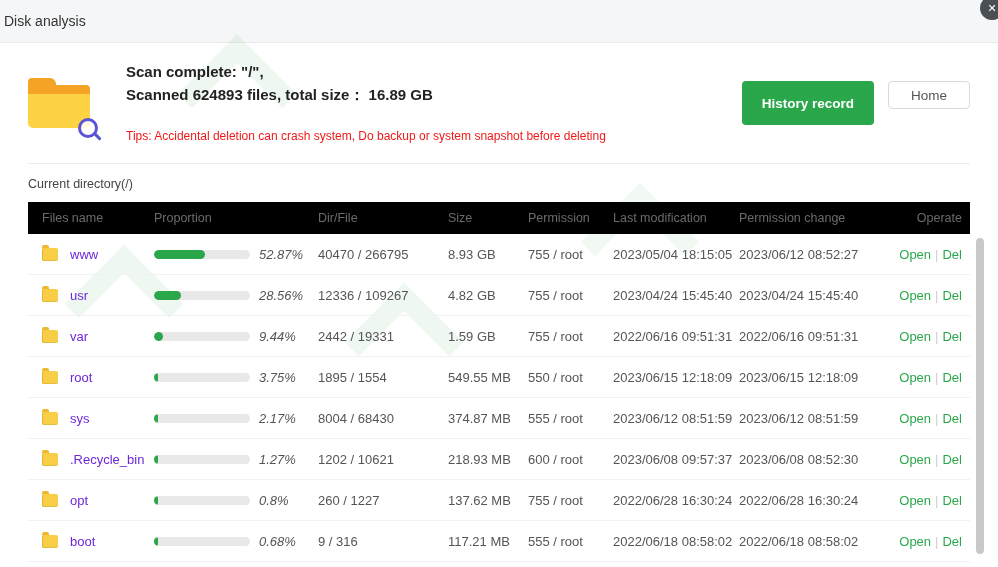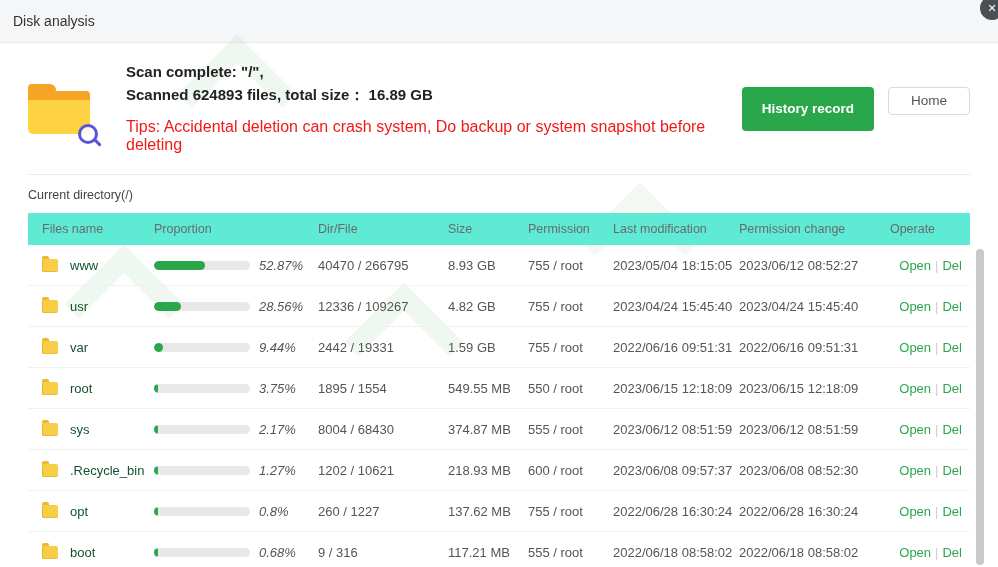--- a/index.html
+++ b/index.html
@@ -4,21 +4,21 @@
 <style>
   html,body{margin:0;padding:0;}
   body{
     width:998px;height:567px;overflow:hidden;
     font-family:"Liberation Sans","DejaVu Sans",sans-serif;
     background:#fff;color:#333;
   }
   .app{position:relative;width:998px;height:567px;background:#fff;outline:1px solid #e4e4e4;overflow:hidden;}
 
   
-  .titlebar{height:42px;line-height:42px;background:#f5f6f7;border-bottom:1px solid #e9e9e9;padding-left:13px;font-size:14px;color:#333;}
+  .titlebar{height:42px;line-height:42px;background:#f5f6f7;border-bottom:1px solid #e9e9e9;padding-left:4px;font-size:14px;color:#333;}
   .close-btn{
     position:absolute;top:-4px;right:-6px;width:24px;height:24px;border-radius:50%;
     background:#4a4f54;color:#fff;border:none;font-size:11px;line-height:24px;text-align:center;
     cursor:pointer;padding:0;z-index:5;
   }
 
   
   .deco{position:absolute;width:64px;height:64px;
     border-top:20px solid rgba(150,205,160,0.16);
     border-right:20px solid rgba(150,205,160,0.16);
@@ -35,36 +35,36 @@
   .folder-art{position:relative;width:62px;height:54px;margin-right:36px;flex:none;}
   .folder-tab{position:absolute;top:2px;left:0;width:28px;height:12px;background:#f5a425;border-radius:4px 6px 0 0;}
   .folder-top{position:absolute;top:9px;left:0;right:0;height:12px;background:#f5a425;border-radius:0 4px 0 0;}
   .folder-bottom{position:absolute;top:18px;left:0;right:0;bottom:2px;background:#fdd243;border-radius:0 0 5px 5px;}
   .mag{position:absolute;right:-8px;bottom:-8px;width:14px;height:14px;border:3px solid #5b55d6;border-radius:50%;background:rgba(255,255,255,.85);}
   .mag::after{content:"";position:absolute;width:3px;height:9px;background:#5b55d6;transform:rotate(-45deg);right:-4px;bottom:-6px;border-radius:2px;}
 
   .header-text{flex:1;min-width:0;}
   .h-line1{font-size:15px;font-weight:bold;color:#222;margin-bottom:6px;}
   .h-line2{font-size:15px;font-weight:bold;color:#222;}
-  .h-tips{font-size:16px;color:#f01919;margin-top:13px;}
+  .h-tips{font-size:12px;color:#f01919;margin-top:24px;}
 
   .header-buttons{display:flex;gap:14px;flex:none;margin-left:20px;}
   .btn-green{height:44px;padding:0 20px;background:#2aa74a;color:#fff;border:none;border-radius:4px;font-size:13.5px;font-weight:bold;cursor:pointer;font-family:inherit;}
   .btn-plain{height:28px;padding:0 22px;background:#fff;color:#555;border:1px solid #d9d9d9;border-radius:4px;font-size:13.5px;cursor:pointer;font-family:inherit;}
 
   .divider{border-top:1px solid #ececec;margin-top:20px;}
   .dir-label{font-size:12.5px;color:#444;margin:13px 0 11px;}
 
   
   .table-wrap{position:relative;}
   table{width:942px;border-collapse:collapse;table-layout:fixed;font-size:13px;background:transparent;}
-  thead th{background:#5eead4;height:32px;font-weight:normal;color:#6b6b6b;font-size:12.5px;text-align:left;padding:0 0 0 2px;}
-  thead th.t-right{text-align:center;padding-right:8px;}
+  thead th{background:#000000;height:32px;font-weight:normal;color:#6b6b6b;font-size:12.5px;text-align:left;padding:0 0 0 2px;}
+  thead th.t-right{text-align:right;padding-right:8px;}
   tbody td{height:40px;border-bottom:1px solid #f1f1f1;color:#555;padding:0 0 0 2px;white-space:nowrap;overflow:hidden;}
-  td.c-name{padding-left:14px;color:#14532d;}
+  td.c-name{padding-left:14px;color:#6d28d9;}
   td.c-op{text-align:right;padding-right:8px;}
 
   .mini-folder{display:inline-block;width:16px;height:13px;background:#f7ce46;border-radius:2px;position:relative;margin-right:12px;vertical-align:-2px;box-shadow:inset 1px 0 0 #e8b42d, inset 0 -1px 0 rgba(0,0,0,.08);}
   .mini-folder::before{content:"";position:absolute;top:-3px;left:0;width:7px;height:3px;background:#eeb732;border-radius:2px 2px 0 0;}
 
   .bar{display:inline-block;width:96px;height:9px;background:#e8e8e8;border-radius:5px;vertical-align:middle;overflow:hidden;}
   .bar-fill{display:block;height:100%;background:#2aa74a;border-radius:5px;min-width:4px;}
   .pct{margin-left:9px;vertical-align:middle;color:#555;font-style:italic;}
 
   .link{color:#2aa74a;text-decoration:none;cursor:pointer;margin-top:12px;}

